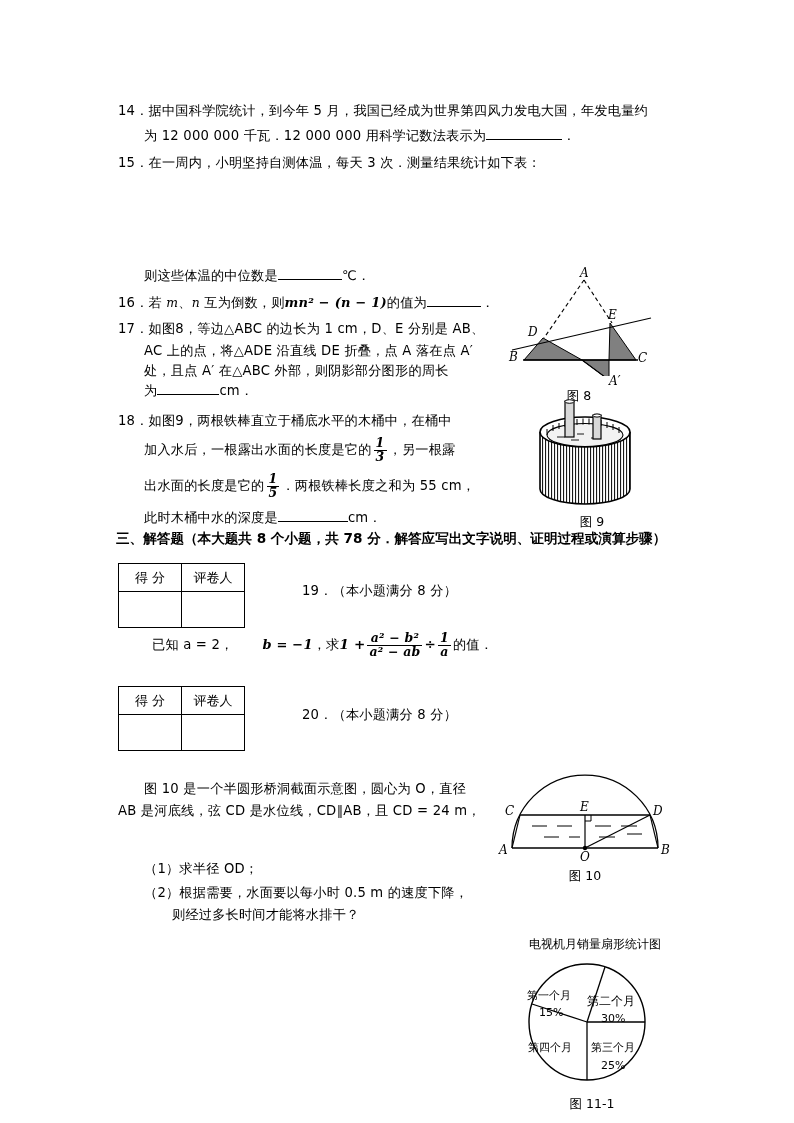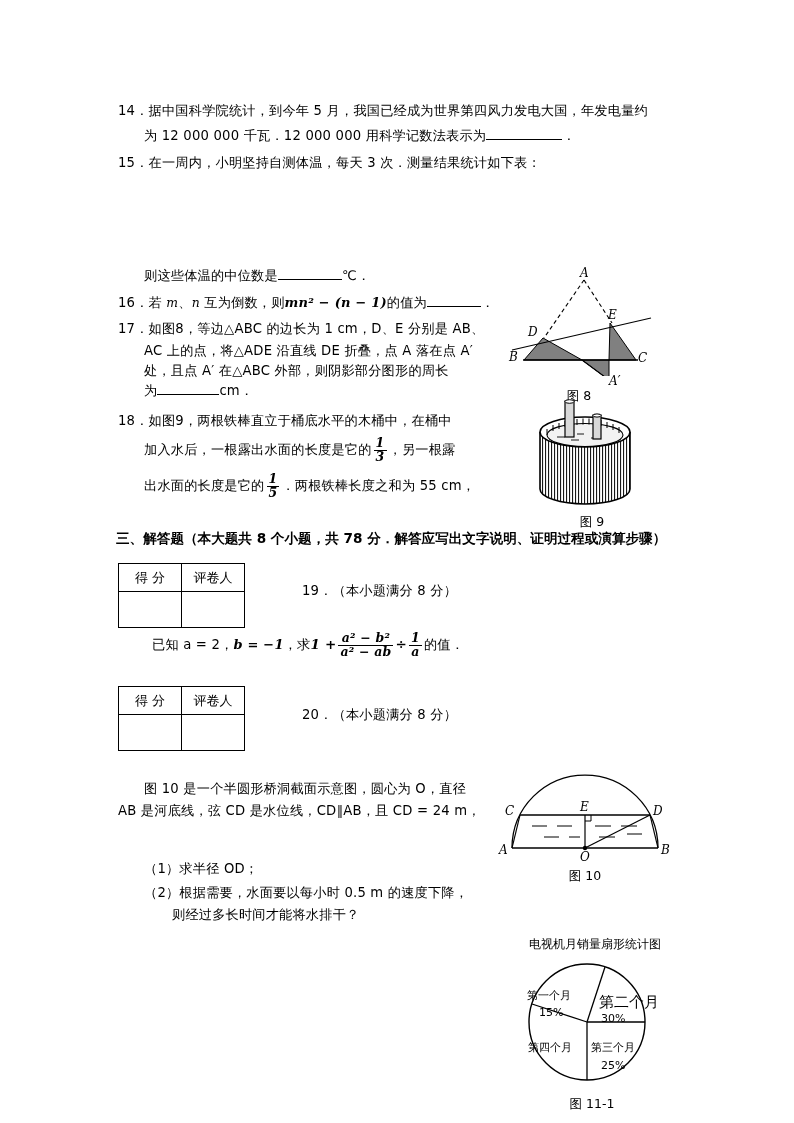--- a/index.html
+++ b/index.html
@@ -164,20 +164,23 @@
   </div>
 
   <div class="qline" style="left:118px; top:408px;">
     <span>18．</span><span>如图9，两根铁棒直立于桶底水平的木桶中，在桶中</span>
   </div>
   <div class="qline" style="left:144px; top:437px;">
     <span>加入水后，一根露出水面的长度是它的</span><span class="frac"><span class="n">1</span><span class="d">3</span></span><span>，另一根露</span>
   </div>
   <div class="qline" style="left:144px; top:473px;">
     <span>出水面的长度是它的</span><span class="frac"><span class="n">1</span><span class="d">5</span></span><span>．两根铁棒长度之和为 55 cm，</span>
+  </div>
+  <div class="qline" style="left:144px; top:505px;">
+    <span>此时木桶中水的深度是</span><span class="blank" style="width:70px;"></span><span>cm．</span>
   </div>
 
   <div class="figwrap" style="left:527px; top:397px; width:140px; height:135px;">
     <svg width="135" height="120" viewBox="0 0 135 120">
       <defs>
         <pattern id="barrelLines" width="3" height="8" patternUnits="userSpaceOnUse">
           <rect width="3" height="8" fill="#fff"></rect>
           <line x1="0.6" y1="0" x2="0.6" y2="8" stroke="#000" stroke-width="1"></line>
         </pattern>
         <pattern id="rimLines" width="3" height="6" patternUnits="userSpaceOnUse">
@@ -243,21 +246,21 @@
     <tr>
       <td class="emptyc"></td>
       <td class="emptyc"></td>
     </tr>
   </tbody>
     </table>
   <div class="qline" style="left:302px; top:578px;">
     <span>19．</span><span>（本小题满分 8 分）</span>
   </div>
   <div class="qline" style="left:152px; top:632px;">
-    <span>已知 a = 2，</span><span class="bi" style="font-size:13px;">b = −1</span><span>，求</span><span class="bi" style="font-size:13.5px;">1 +</span><span class="frac"><span class="n">a² − b²</span><span class="d">a² − ab</span></span><span class="bi" style="font-size:13.5px;">÷</span><span class="frac"><span class="n">1</span><span class="d">a</span></span><span>的值．</span>
+    <span>已知 a = 2，</span><span class="bi" style="font-size:13px;margin-left:29px;">b = −1</span><span>，求</span><span class="bi" style="font-size:13.5px;">1 +</span><span class="frac"><span class="n">a² − b²</span><span class="d">a² − ab</span></span><span class="bi" style="font-size:13.5px;">÷</span><span class="frac"><span class="n">1</span><span class="d">a</span></span><span>的值．</span>
   </div>
 
   <table class="scorebox" style="left:118px; top:686px;">
     <tbody>
         <tr>
       <td class="lab">得  分</td>
       <td class="lab">评卷人</td>
     </tr>
     <tr>
       <td class="emptyc"></td>
@@ -329,21 +332,21 @@
 
       <line x1="78" y1="68" x2="78" y2="126" stroke="#000" stroke-width="1.3"></line>
 
       <line x1="78" y1="68" x2="96" y2="13" stroke="#000" stroke-width="1.3"></line>
 
       <line x1="78" y1="68" x2="23" y2="50" stroke="#000" stroke-width="1.3"></line>
     </svg>
 
     <span style="position:absolute; left:32px; top:52px; font-size:11px; white-space:nowrap;">第一个月</span>
     <span style="position:absolute; left:44px; top:70px; font-size:11px;">15%</span>
-    <span style="position:absolute; left:104px; top:57px; font-size:15px; white-space:nowrap;">第二个月</span>
+    <span style="position:absolute; left:92px; top:57px; font-size:12px; white-space:nowrap;">第二个月</span>
     <span style="position:absolute; left:106px; top:76px; font-size:11px;">30%</span>
     <span style="position:absolute; left:96px; top:104px; font-size:11px; white-space:nowrap;">第三个月</span>
     <span style="position:absolute; left:106px; top:123px; font-size:11px;">25%</span>
     <span style="position:absolute; left:33px; top:104px; font-size:11px; white-space:nowrap;">第四个月</span>
     <div class="figcap" style="left:52px; top:160px; width:90px;">图 11-1</div>
   </div>
 
 </div>
 
 </body></html>

